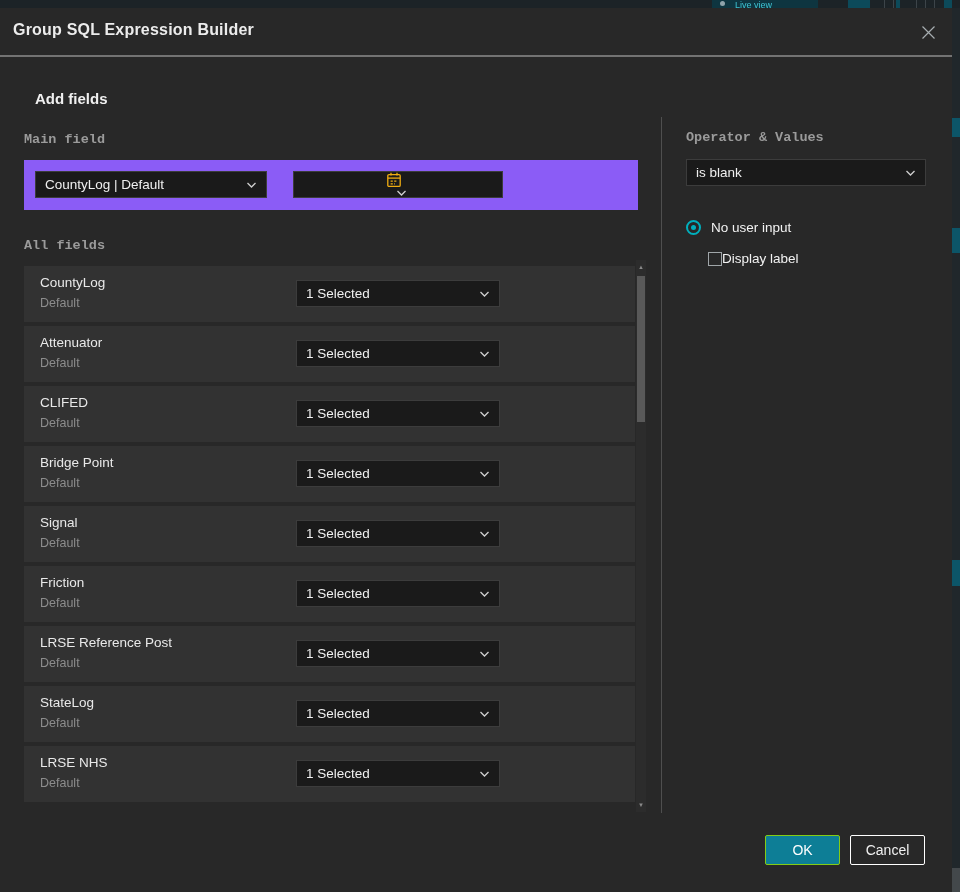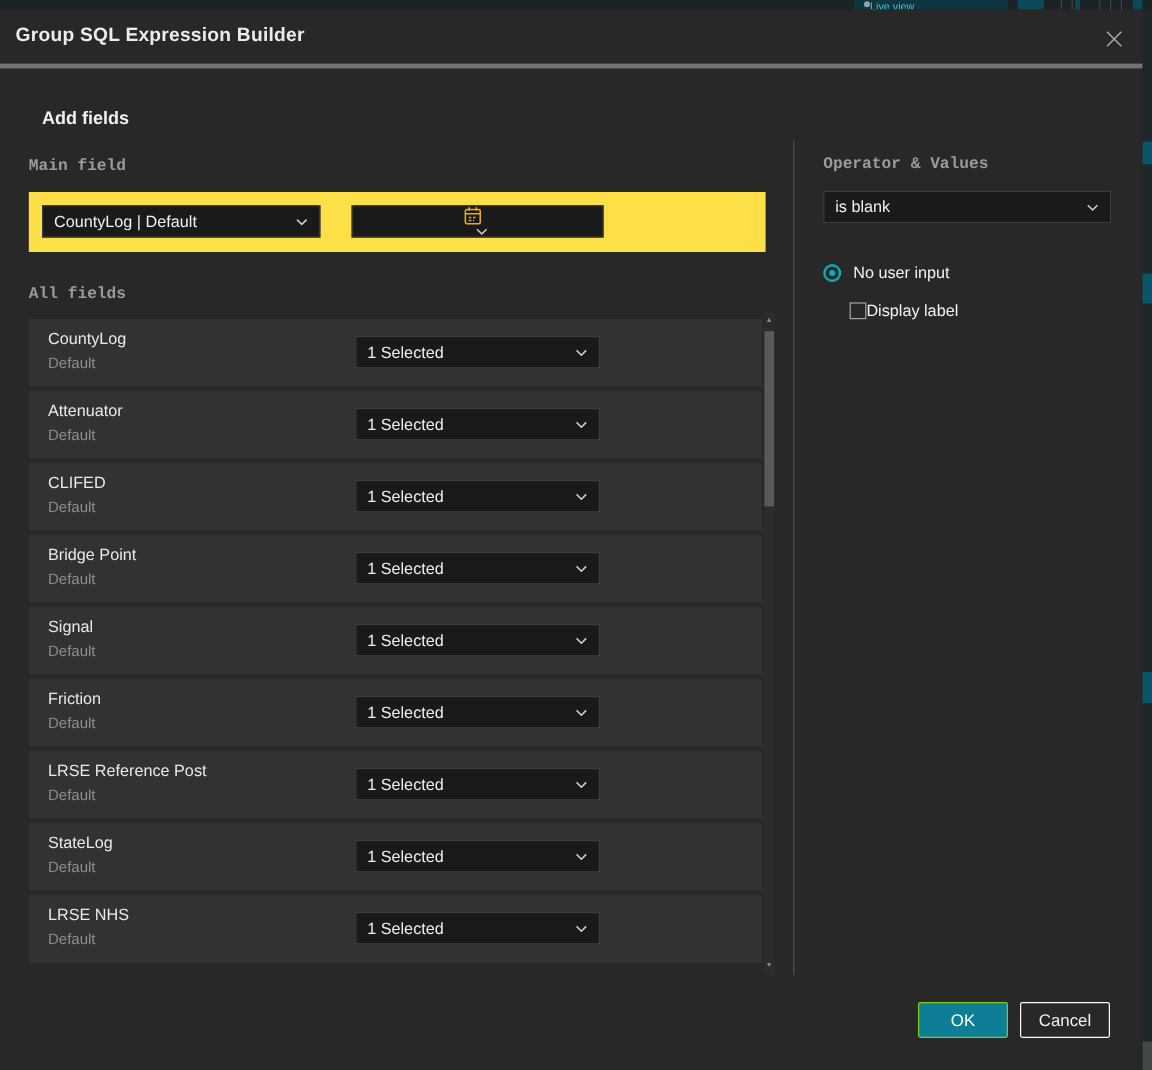--- a/index.html
+++ b/index.html
@@ -1,49 +1,49 @@
 <!DOCTYPE html>
 <html><head>
 <meta charset="utf-8">
 <style>
   html,body{margin:0;padding:0;background:#161c20;}
   *{box-sizing:border-box;font-family:"Liberation Sans",sans-serif;}
   .screen{position:relative;width:960px;height:892px;background:#1d2429;overflow:hidden;}
 
   
   .top-strip{position:absolute;left:0;top:0;width:960px;height:8px;background:#1c2327;}
-  .live-pill{position:absolute;left:712px;top:0;width:128px;height:8px;background:#0e3540;
-    color:#3fc3d2;font-size:9px;line-height:10px;display:flex;align-items:flex-start;gap:0;
+  .live-pill{position:absolute;left:712px;top:0;width:106px;height:8px;background:#0e3540;
+    color:#3fc3d2;font-size:9px;line-height:10px;display:flex;align-items:flex-start;gap:10px;
     padding:0 8px;overflow:hidden;text-decoration:underline;}
   .live-dot{width:5px;height:5px;border-radius:50%;background:#8fa3aa;margin-top:1px;flex:none;}
   .strip-box{position:absolute;top:0;height:8px;background:#0c4a5a;}
   .strip-sep{position:absolute;top:0;height:8px;width:1px;background:#3c4449;}
   .right-strip{position:absolute;right:0;top:8px;width:8px;height:884px;background:#20272b;}
   .edge-block{position:absolute;left:0;width:8px;}
 
   
   .dialog{position:absolute;left:0;top:8px;width:952px;height:884px;background:#282828;}
-  .dlg-header{position:absolute;left:0;top:0;width:100%;height:49px;border-bottom:4px solid #737373;}
+  .dlg-header{position:absolute;left:0;top:0;width:100%;height:49px;border-bottom:2px solid #737373;}
   .dlg-title{position:absolute;left:13px;top:13px;font-size:16px;font-weight:bold;color:#ececec;letter-spacing:.2px;}
   .dlg-close{position:absolute;right:14px;top:14px;width:20px;height:20px;background:none;border:none;
     padding:0;cursor:pointer;display:flex;align-items:center;justify-content:center;}
 
   .section-heading{position:absolute;left:24px;top:82px;font-size:15px;font-weight:bold;color:#f0f0f0;margin-left:11px;}
   .sub-label{font-size:13.5px;font-weight:bold;color:#9b9b9b;font-family:Liberation Mono, monospace;}
   .lbl-main{position:absolute;left:24px;top:124px;}
   .lbl-all{position:absolute;left:24px;top:230px;}
   .lbl-op{position:absolute;left:686px;top:122px;}
 
   
   .select{background:#1a1a1a;border:1px solid #3c3c3c;color:#f0f0f0;font-size:13.5px;
     display:flex;align-items:center;height:27px;padding:0 9px;cursor:pointer;}
   .select .sel-text{flex:1;white-space:nowrap;overflow:hidden;}
   .chev{flex:none;display:flex;margin-left:6px;}
 
-  .main-panel{position:absolute;left:24px;top:152px;width:614px;height:50px;background:#fde047;}
+  .main-panel{position:absolute;left:24px;top:152px;width:614px;height:50px;background:#8b5cf6;}
   .sel-mainfield{position:absolute;left:11px;top:11px;width:232px;}
   .sel-fieldtype{position:absolute;left:269px;top:11px;width:210px;flex-direction:column;}
   .cal-ico{display:flex;margin-right:9px;flex:none;}
 
   
   .fields-list{position:absolute;left:24px;top:258px;width:611px;display:flex;flex-direction:column;gap:4px;}
   .field-row{position:relative;height:56px;background:#323232;}
   .fr-name{position:absolute;left:16px;top:9px;font-size:13.5px;color:#e9e9e9;}
   .fr-sub{position:absolute;left:16px;top:30px;font-size:12.5px;color:#8d8d8d;}
   .fr-select{position:absolute;left:272px;top:14px;width:204px;}

